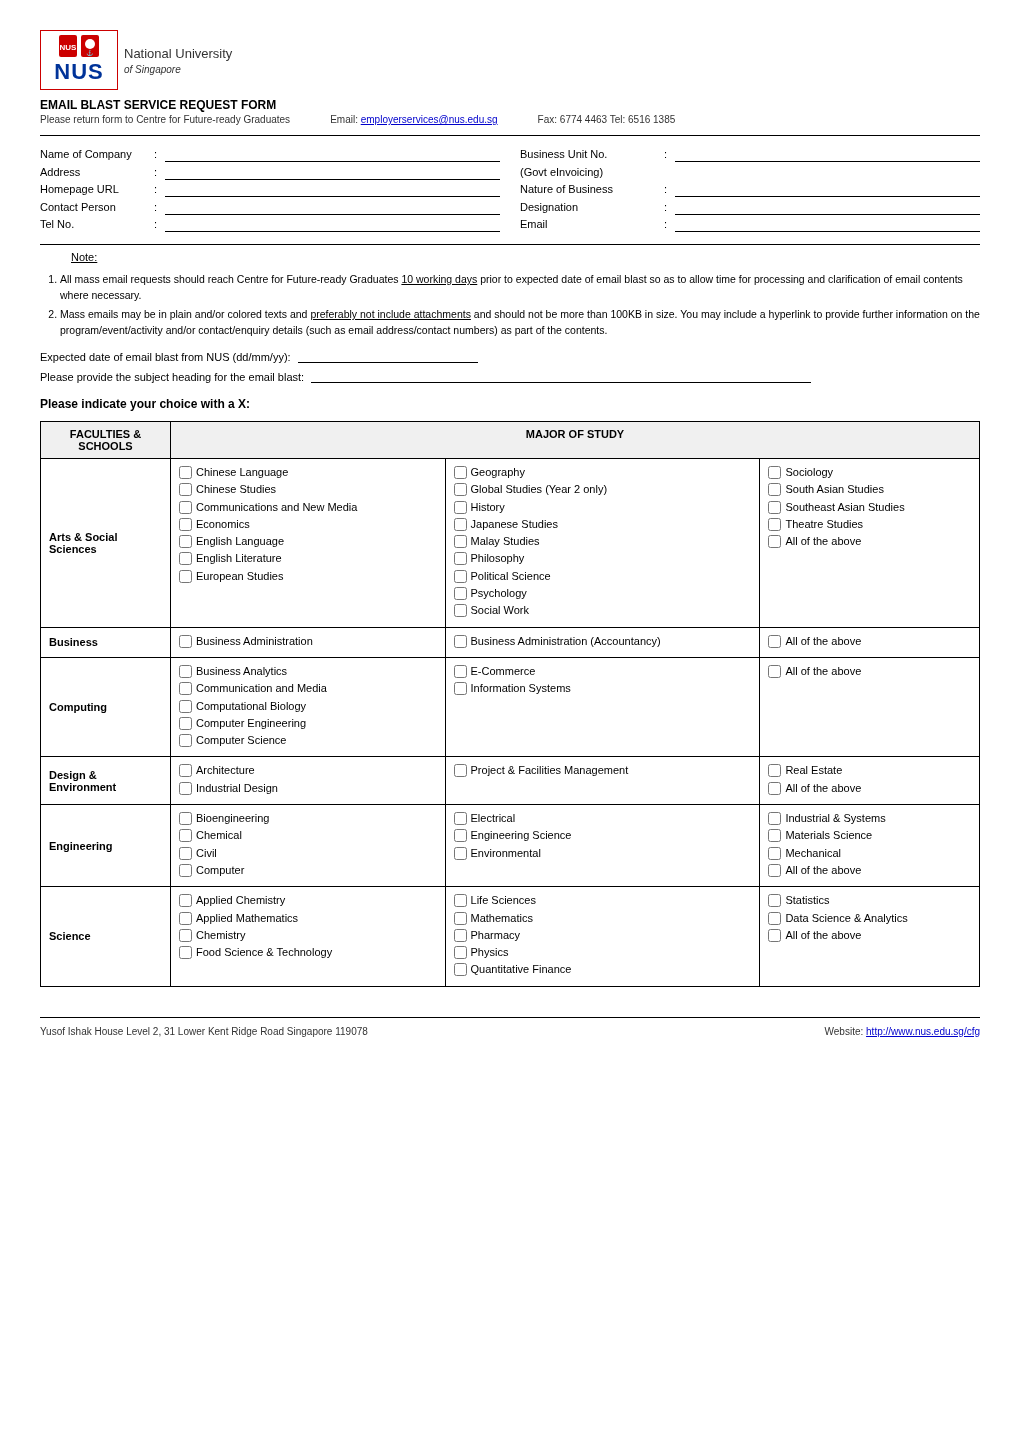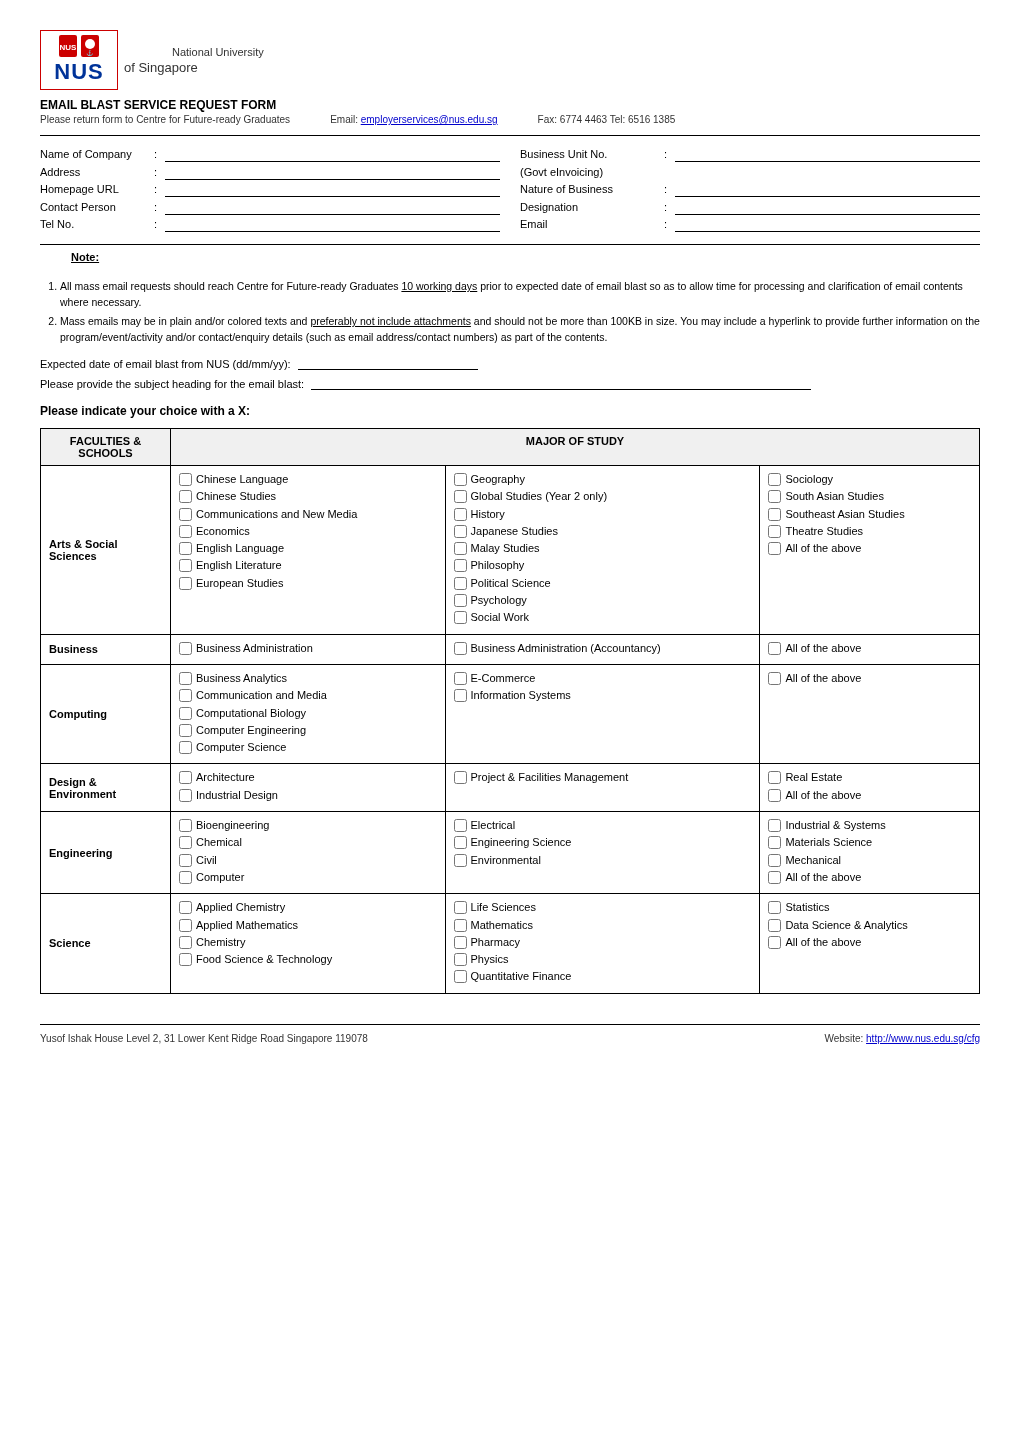--- a/index.html
+++ b/index.html
@@ -72,24 +72,24 @@
       border-bottom: 1px solid #000;
       min-width: 120px;
       height: 16px;
     }
     .note-section {
       margin: 10px 0;
       border-top: 1px solid #000;
       padding-top: 6px;
     }
     .note-title {
-      font-weight: bold;
+      font-weight: normal;
       font-size: 11px;
       text-decoration: underline;
-      margin-bottom: 16px;
+      margin-bottom: 9px;
       padding-left: 31px;
     }
     .note-list {
       padding-left: 20px;
       font-size: 10.5px;
       line-height: 1.5;
     }
     .note-list li {
       margin-bottom: 4px;
     }
@@ -185,22 +185,22 @@
           </svg>
         <svg width="18" height="22" viewBox="0 0 18 22">
             <rect width="18" height="22" fill="#c00" rx="2"></rect>
             <circle cx="9" cy="9" r="5" fill="white"></circle>
             <text x="9" y="20" text-anchor="middle" fill="white" font-size="6">⚓</text>
           </svg>
       </div>
       <div style="font-size:22px; font-weight:bold; color:#003399; letter-spacing:1px;">NUS</div>
     </div>
     <div>
-      <div style="font-size:11px; color:#333; line-height:1.4;margin-left:48px;">National University</div>
-      <div style="font-size:13px; color:#333;">of Singapore</div>
+      <div style="font-size:13px; color:#333; line-height:1.4;">National University</div>
+      <div style="font-size:10px; color:#333;font-style:italic;">of Singapore</div>
     </div>
   </div>
 </div>
 
 <div class="form-section-title">EMAIL BLAST SERVICE REQUEST FORM</div>
 <div style="display:flex; gap:40px; align-items:baseline; margin-bottom:4px;">
   <span class="form-subtitle">Please return form to Centre for Future-ready Graduates</span>
   <span class="form-subtitle">
     <span>Email:</span>
     <a href="#">employerservices@nus.edu.sg</a>

